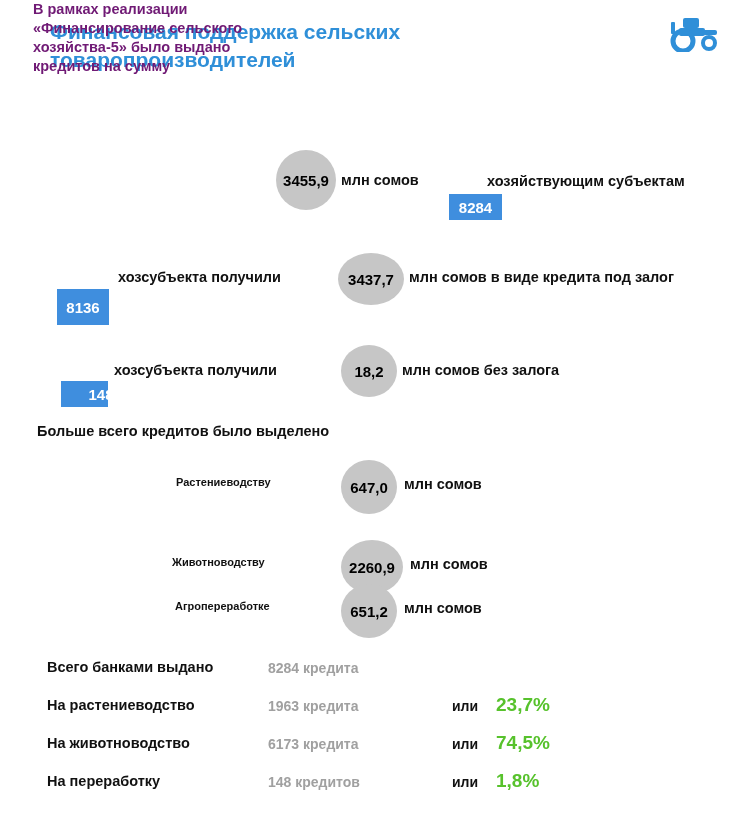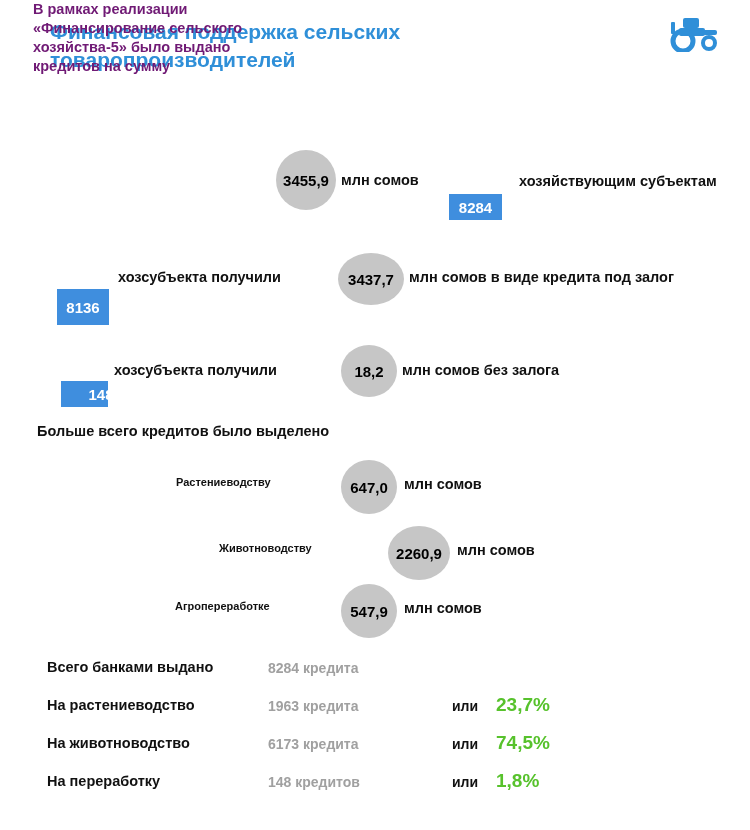--- a/index.html
+++ b/index.html
@@ -97,21 +97,21 @@
   }
   .b1-blue {
     position: absolute;
     left: 449px;
     top: 170px;
     width: 53px;
     height: 26px;
   }
   .b1-subj {
     position: absolute;
-    left: 519px;
+    left: 487px;
     top: 173px;
   }
 
   
   .b2-blue {
     position: absolute;
     left: 57px;
     top: 265px;
     width: 52px;
     height: 36px;
@@ -196,21 +196,21 @@
   .cat-unit {
     position: absolute;
     top: 16px;
     font-size: 14.5px;
     font-weight: bold;
     color: #111;
     white-space: nowrap;
   }
 
   .row-r1 { left: 0; top: 460px; width: 750px; }
-  .row-r2 { left: 0; top: 526px; width: 642px; margin-left: 47px; }
+  .row-r2 { left: 0; top: 540px; width: 642px; }
   .row-r3 { left: 0; top: 584px; width: 750px; }
 
   .r1-label { left: 176px; right: auto; }
   .r2-label { left: 172px; right: auto; }
   .r3-label { left: 175px; right: auto; }
 
   .r1-circle { left: 341px; }
   .r2-circle { left: 341px; width: 62px; }
   .r3-circle { left: 341px; }
 
@@ -307,21 +307,21 @@
 </div>
 
 <div class="cat-row row-r2">
   <div class="cat-label r2-label">Животноводству</div>
   <div class="circle cat-circle r2-circle">2260,9</div>
   <div class="cat-unit r2-unit">млн сомов</div>
 </div>
 
 <div class="cat-row row-r3">
   <div class="cat-label r3-label">Агропереработке</div>
-  <div class="circle cat-circle r3-circle">547,9</div>
+  <div class="circle cat-circle r3-circle">651,2</div>
   <div class="cat-unit r3-unit">млн сомов</div>
 </div>
 
 <div class="table">
   <div class="trow">
     <div class="tcell-label">Всего банками выдано</div>
     <div class="tcell-count">8284 кредита</div>
     <div class="tcell-or"></div>
     <div class="tcell-pct"></div>
   </div>

